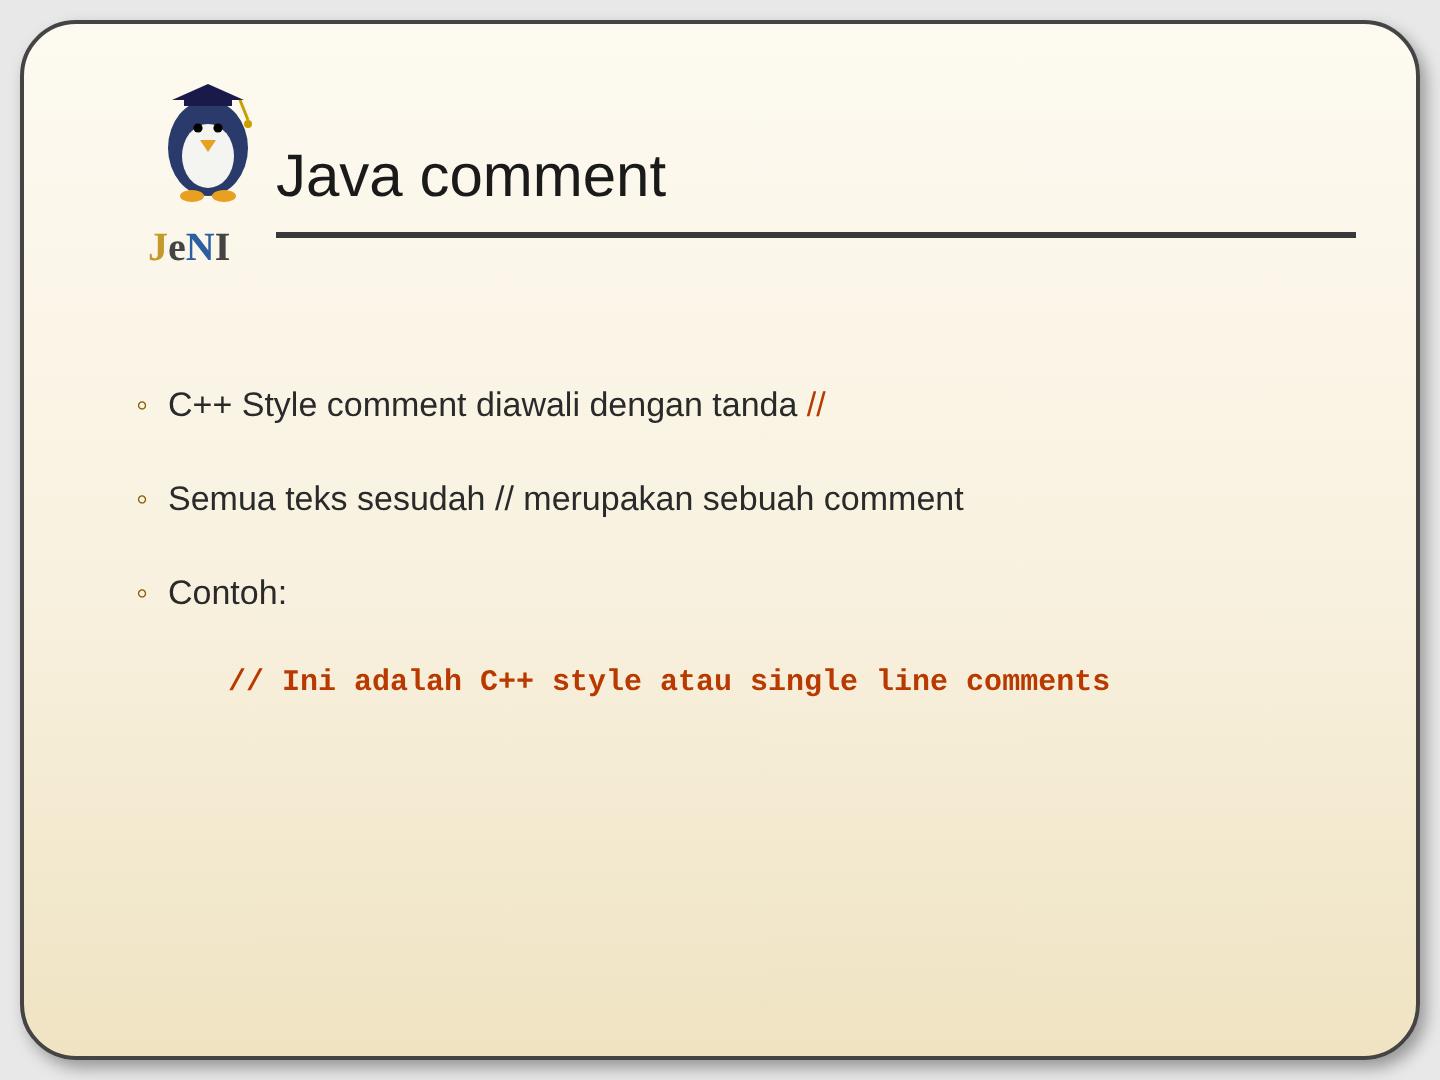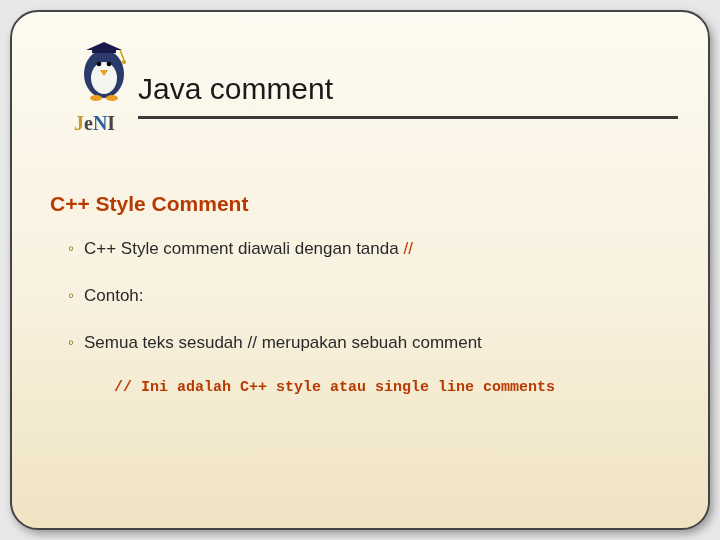--- a/index.html
+++ b/index.html
@@ -112,29 +112,28 @@
         <text x="8" y="92" font-family="Verdana" font-size="20" font-weight="bold" fill="#333">
           <tspan fill="#c59a2a">J</tspan><tspan fill="#444">e</tspan><tspan fill="#2a5fa0">N</tspan><tspan fill="#444">I</tspan>
         </text>
       </svg>
     </div>
     <div class="title">Java comment</div>
     <div class="title-rule"></div>
   </div>
 
   <div class="content">
-    <div class="subtitle">C++ Style Comment</div>
 
     <ul class="bullets">
       <li>
         <span>C++ Style comment diawali dengan tanda </span><span class="orange">//</span>
       </li>
       <li>
-        <span>Contoh:</span>
+        <span>Semua teks sesudah // merupakan sebuah comment</span>
       </li>
       <li>
-        <span>Semua teks sesudah // merupakan sebuah comment</span>
+        <span>Contoh:</span>
       </li>
     </ul>
 
     <div class="code-line">// Ini adalah C++ style atau single line comments</div>
   </div>
 </div>
 
 </body></html>

